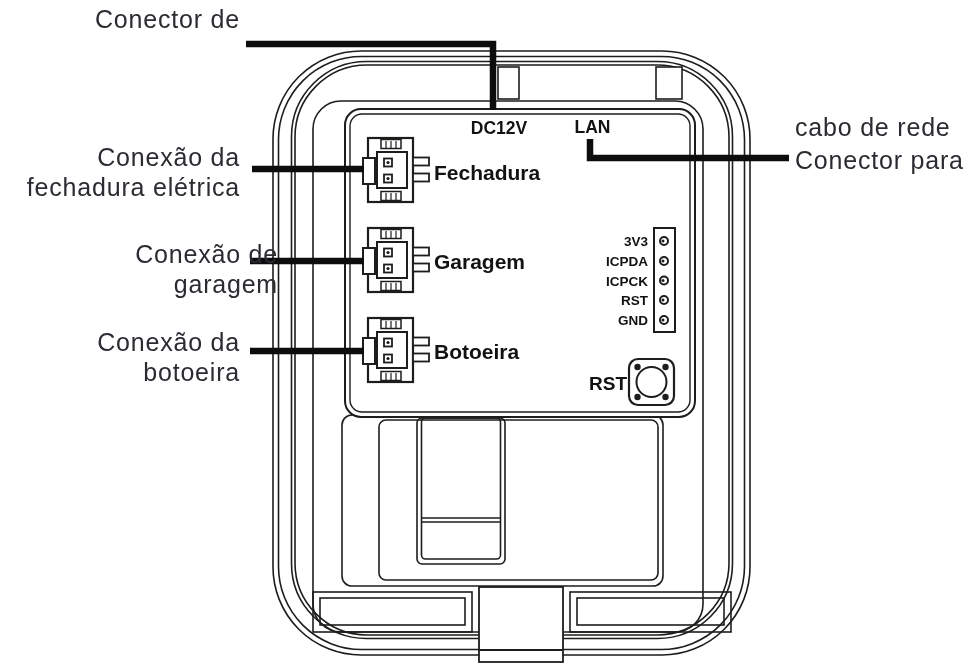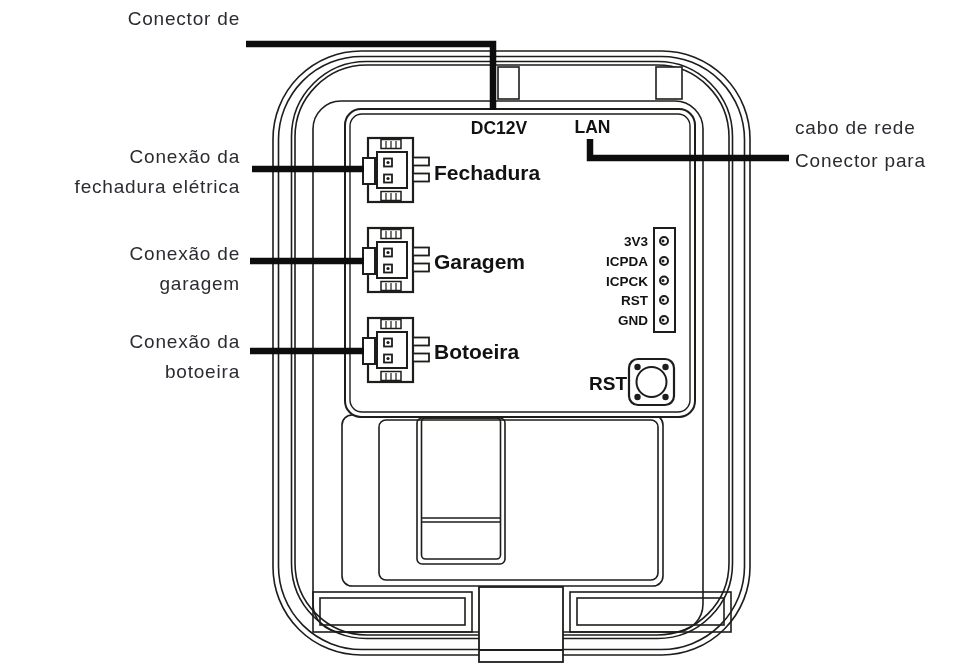--- a/index.html
+++ b/index.html
@@ -7,21 +7,21 @@
     position:relative;
     width:979px;height:670px;
     background:#ffffff;
     font-family:"Liberation Sans",sans-serif;
     overflow:hidden;
   }
   .stage svg{position:absolute;left:0;top:0;}
   .callout{
     position:absolute;
     color:#2b2b31;
-    font-size:19px;
+    font-size:25px;
     letter-spacing:0.8px;
     line-height:30px;
     white-space:nowrap;
   }
   .callout.right-align{text-align:right;}
   .callout.lh33{line-height:33px;}
   .callout div{white-space:nowrap;}
   text{
     font-family:"Liberation Sans",sans-serif;
     font-weight:bold;
@@ -151,21 +151,21 @@
 
   <div class="callout right-align" style="right:739px;top:4px;">
     <div>Conector de</div>
   </div>
 
   <div class="callout right-align" style="right:739px;top:142px;">
     <div>Conexão da</div>
     <div>fechadura elétrica</div>
   </div>
 
-  <div class="callout right-align" style="right:739px;top:239px;">
+  <div class="callout right-align" style="right:701px;top:239px;">
     <div>Conexão de</div>
     <div>garagem</div>
   </div>
 
   <div class="callout right-align" style="right:739px;top:327px;">
     <div>Conexão da</div>
     <div>botoeira</div>
   </div>
 
   <div class="callout lh33" style="left:795px;top:111px;">

